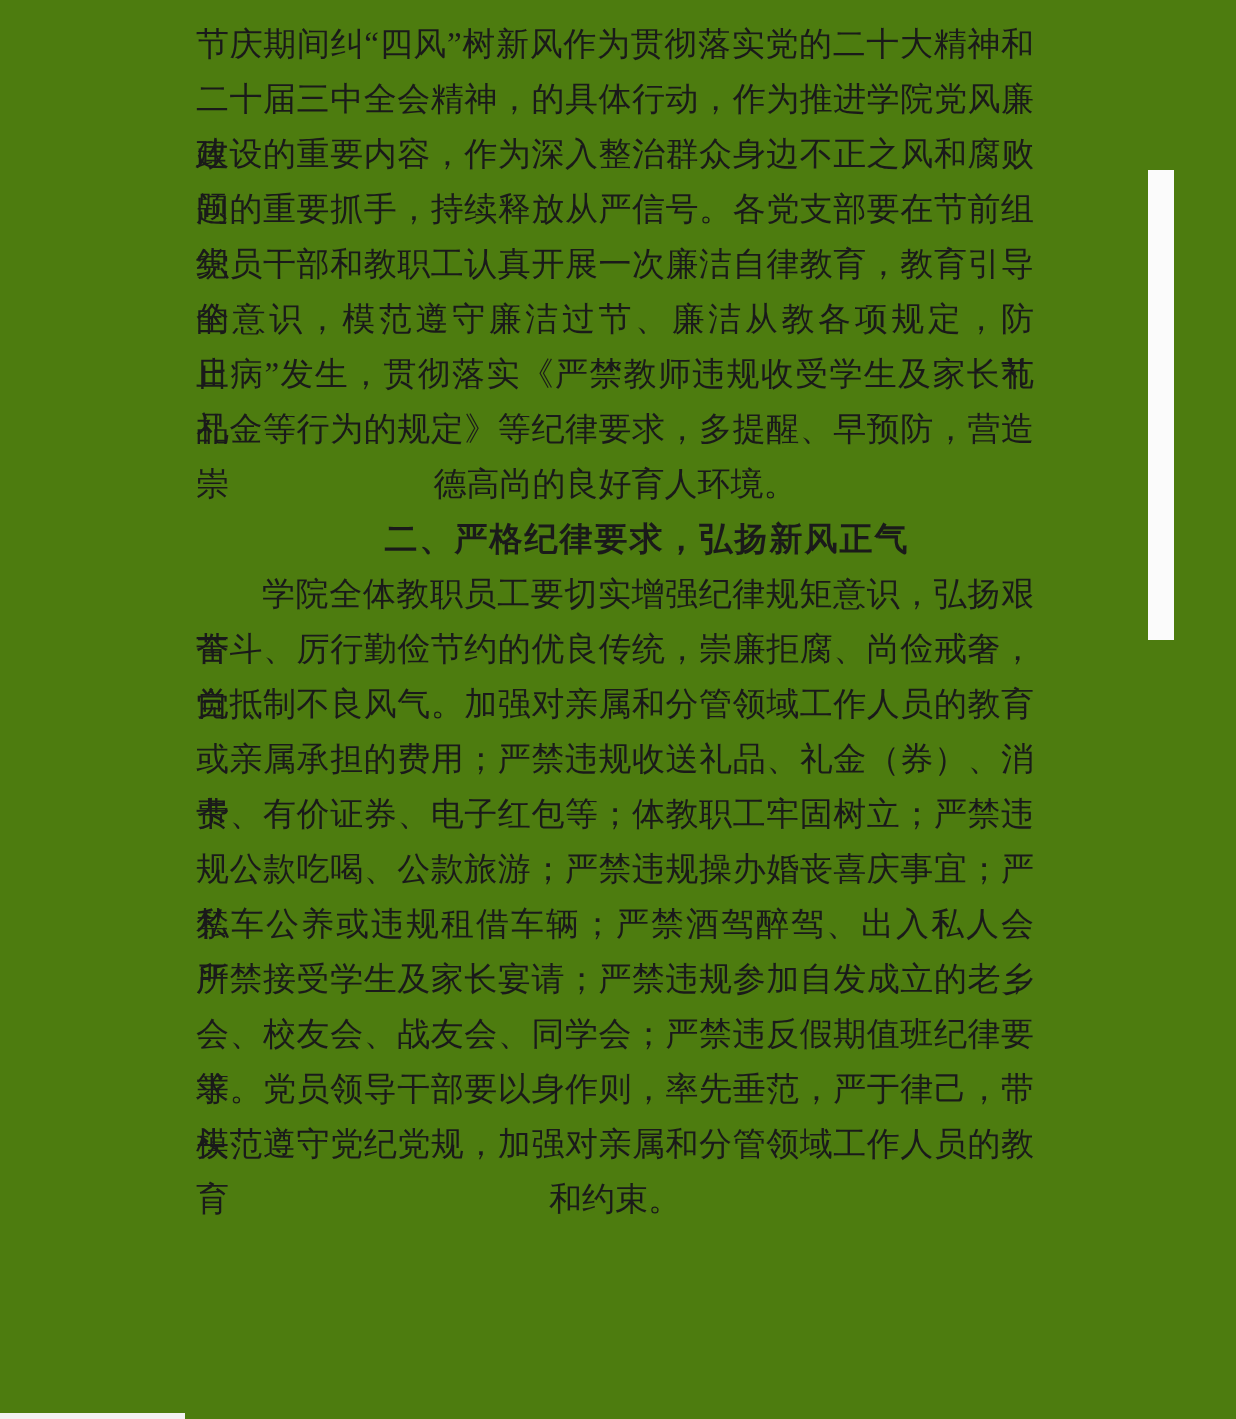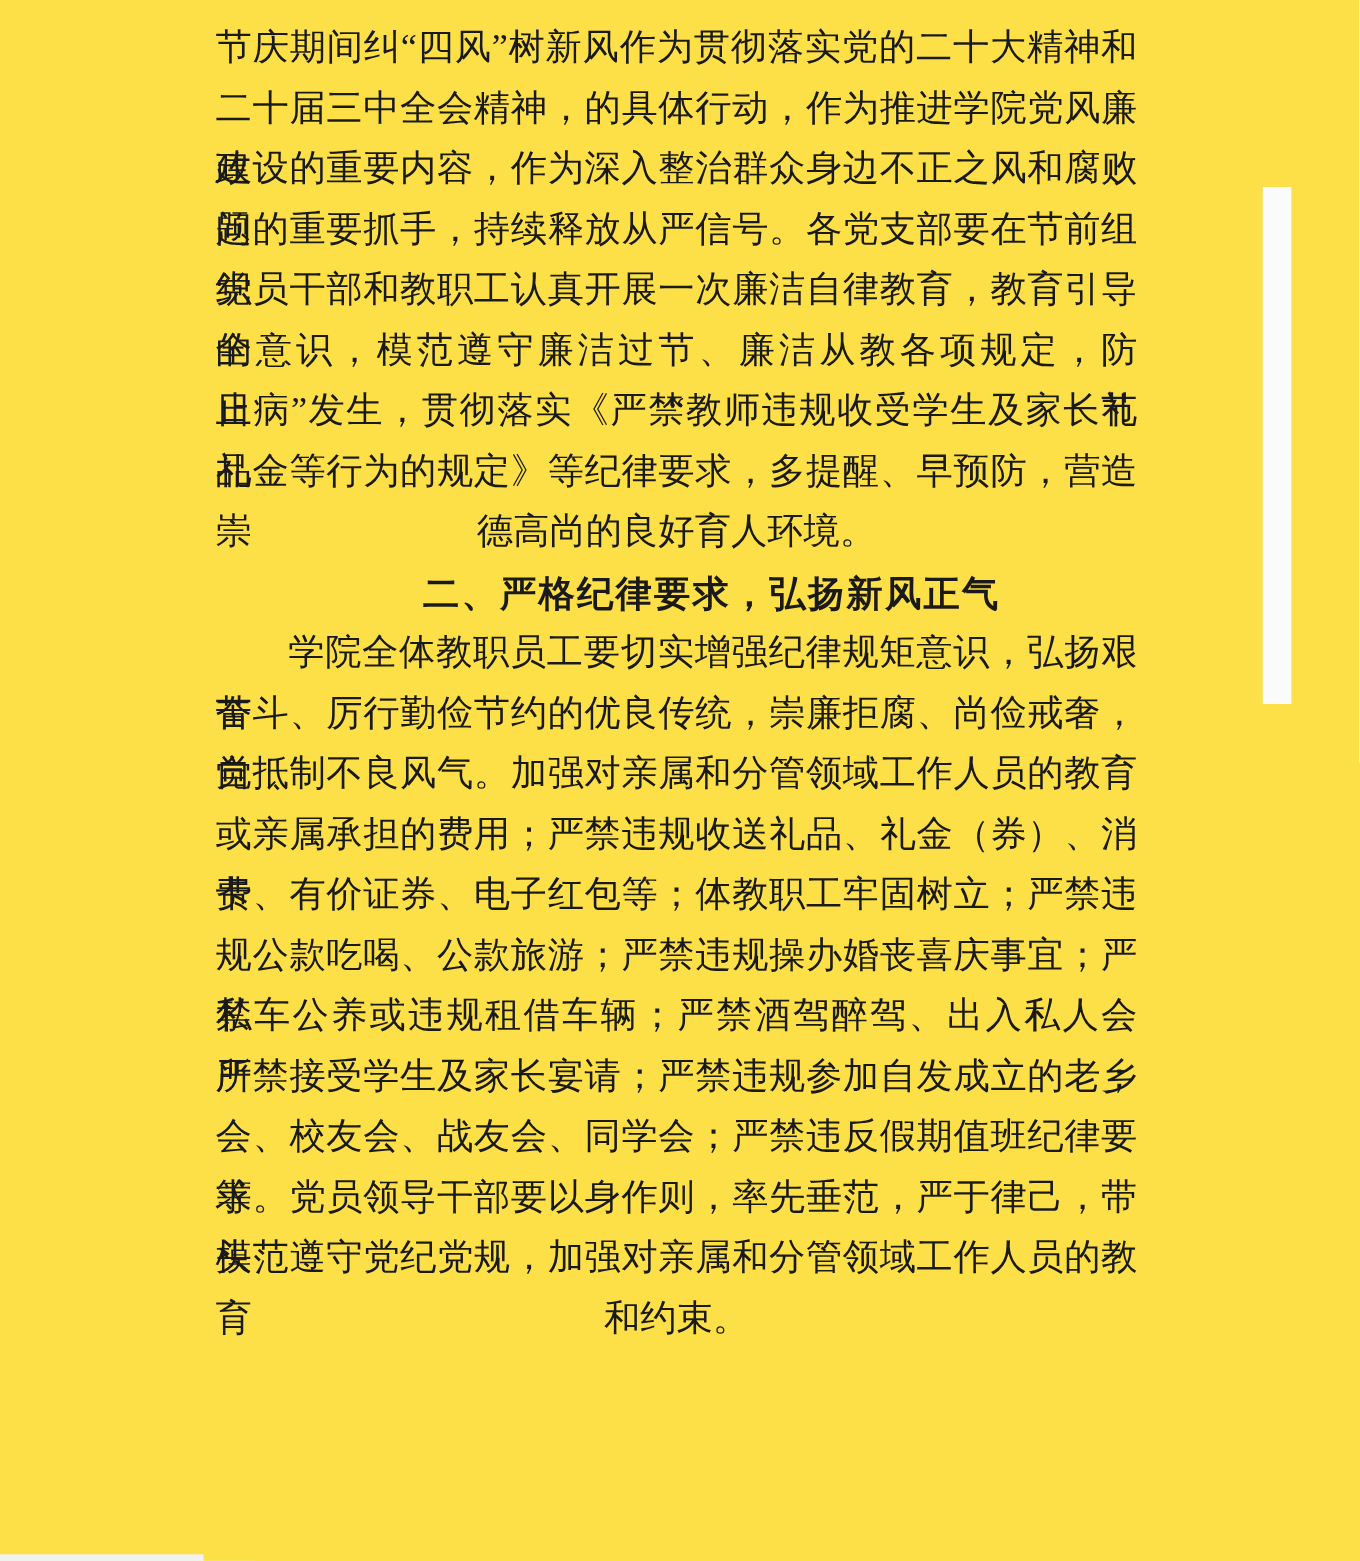--- a/index.html
+++ b/index.html
@@ -4,21 +4,21 @@
 <style>
   html, body {
     margin: 0;
     padding: 0;
     background: #ffffff;
   }
   .page {
     position: relative;
     width: 1236px;
     height: 1419px;
-    background: #fde047;
+    background: #4d7c0f;
     overflow: hidden;
   }
   .text-block {
     position: absolute;
     left: 196px;
     top: 17px;
     width: 838px;
   }
   .line {
     font-family: "Liberation Serif", "DejaVu Serif", serif;
@@ -31,21 +31,21 @@
   }
   .line.justify {
     text-align: justify;
     text-align-last: justify;
     text-justify: inter-ideograph;
   }
   .line.indent {
     text-indent: 66px;
   }
   .line.heading {
-    font-family: Liberation Sans, sans-serif;
+    font-family: Liberation Serif, serif;
     font-weight: 700;
     text-indent: 64px;
     letter-spacing: 2px;
   }
   
   .scan-band-right {
     position: absolute;
     left: 1148px;
     top: 170px;
     width: 26px;

